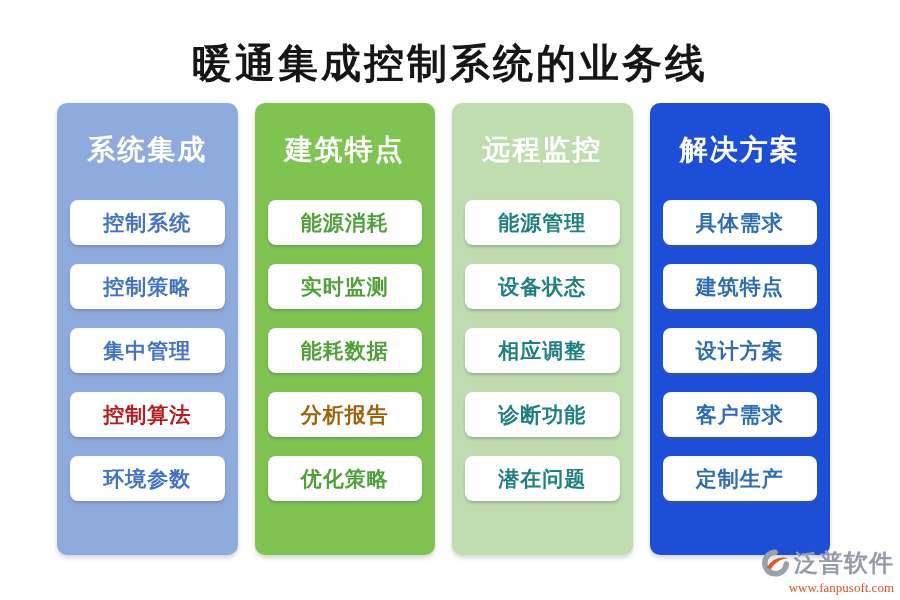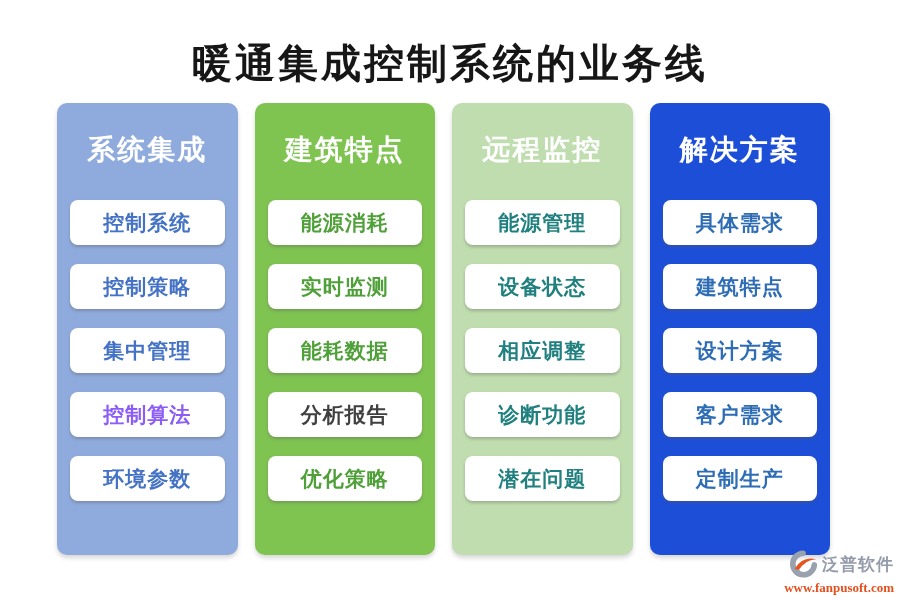--- a/index.html
+++ b/index.html
@@ -69,55 +69,55 @@
     display: flex;
     flex-direction: column;
     align-items: flex-end;
   }
   .logo-row {
     display: flex;
     align-items: center;
     gap: 3px;
   }
   .logo-name {
-    font-size: 17px;
+    font-size: 24px;
     font-weight: bold;
     letter-spacing: 1px;
   }
   .logo-url {
     font-size: 13px;
-    font-weight: bold;
+    font-weight: normal;
     margin-top: 1px;
   }
 </style>
 </head>
 <body>
 
 <div class="title">暖通集成控制系统的业务线</div>
 
 <div class="columns">
 
   <div class="column" style="background: rgb(143, 170, 220);">
     <div class="col-header">系统集成</div>
     <div class="col-items">
       <div class="card" style="color: rgb(68, 114, 196);">控制系统</div>
       <div class="card" style="color: rgb(68, 114, 196);">控制策略</div>
       <div class="card" style="color: rgb(68, 114, 196);">集中管理</div>
-      <div class="card" style="color: #8b5cf6;">控制算法</div>
+      <div class="card" style="color: #b91c1c;">控制算法</div>
       <div class="card" style="color: rgb(68, 114, 196);">环境参数</div>
     </div>
   </div>
 
   <div class="column" style="background: rgb(127, 195, 81);">
     <div class="col-header">建筑特点</div>
     <div class="col-items">
       <div class="card" style="color: rgb(79, 160, 57);">能源消耗</div>
       <div class="card" style="color: rgb(79, 160, 57);">实时监测</div>
       <div class="card" style="color: rgb(79, 160, 57);">能耗数据</div>
-      <div class="card" style="color: #404040;">分析报告</div>
+      <div class="card" style="color: #a16207;">分析报告</div>
       <div class="card" style="color: rgb(79, 160, 57);">优化策略</div>
     </div>
   </div>
 
   <div class="column" style="background: rgb(191, 221, 174);">
     <div class="col-header">远程监控</div>
     <div class="col-items">
       <div class="card" style="color: rgb(31, 128, 127);">能源管理</div>
       <div class="card" style="color: rgb(31, 128, 127);">设备状态</div>
       <div class="card" style="color: rgb(31, 128, 127);">相应调整</div>

